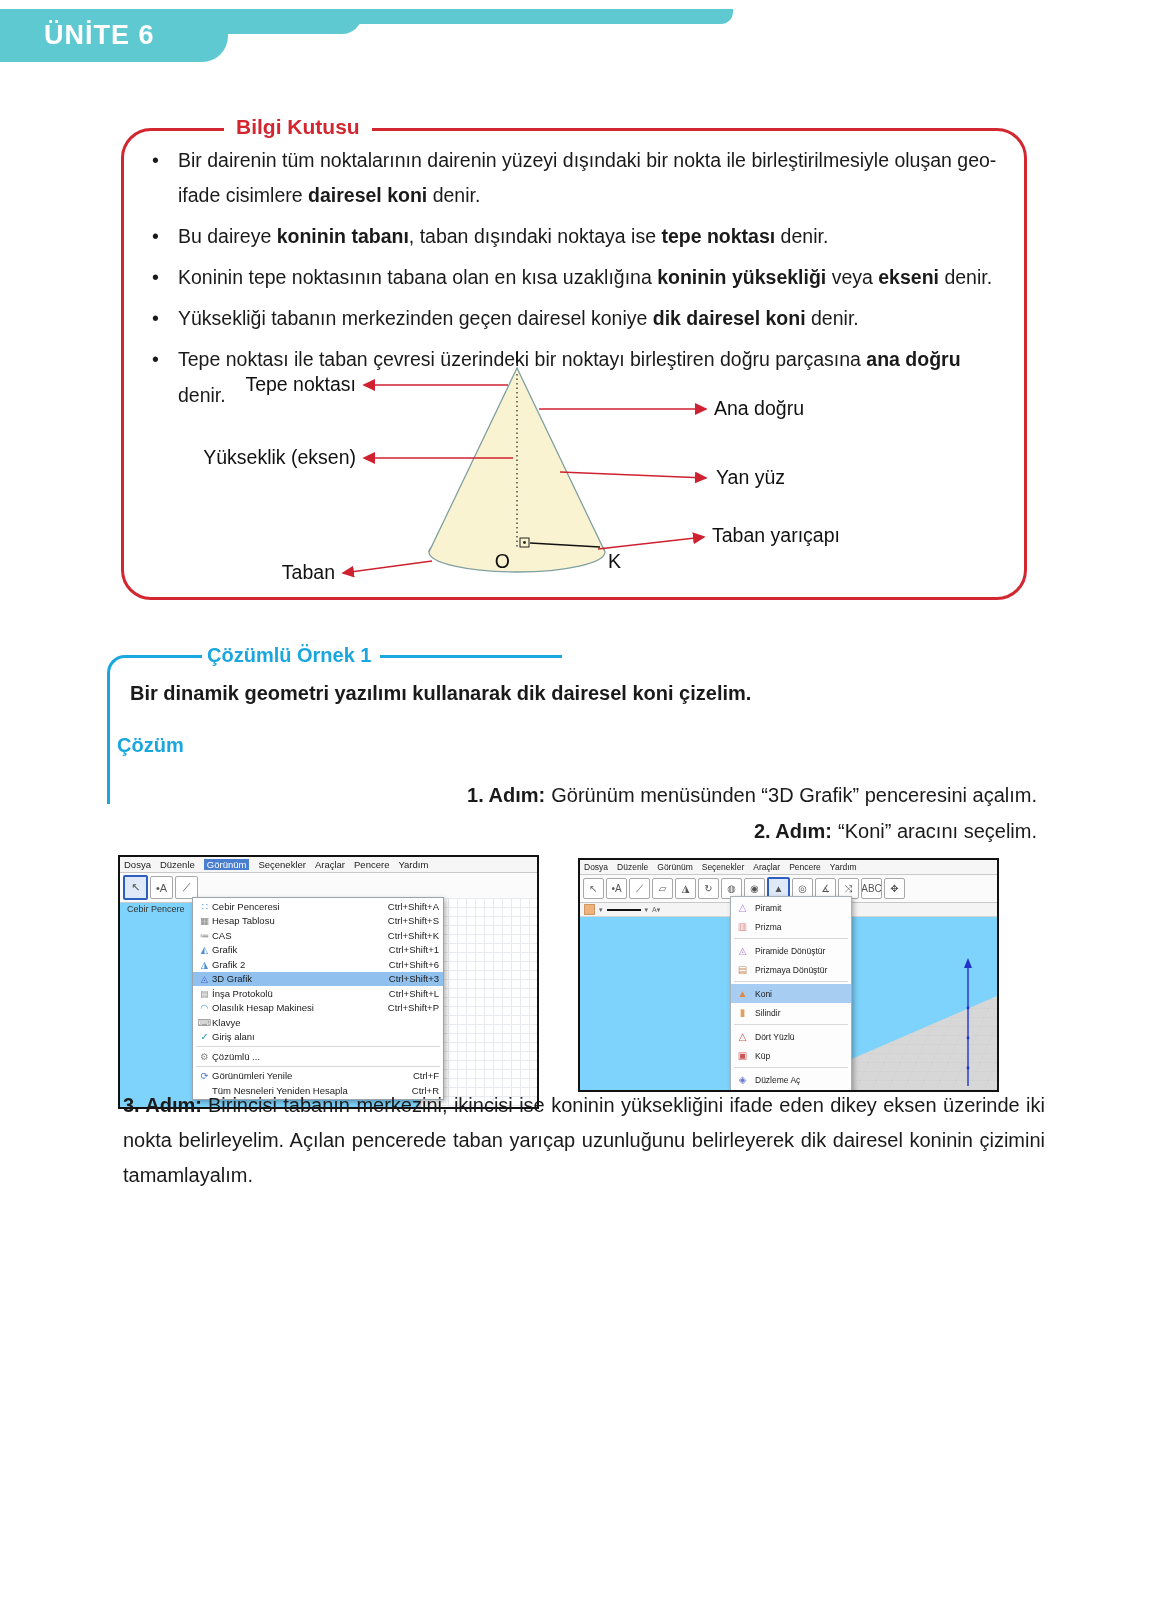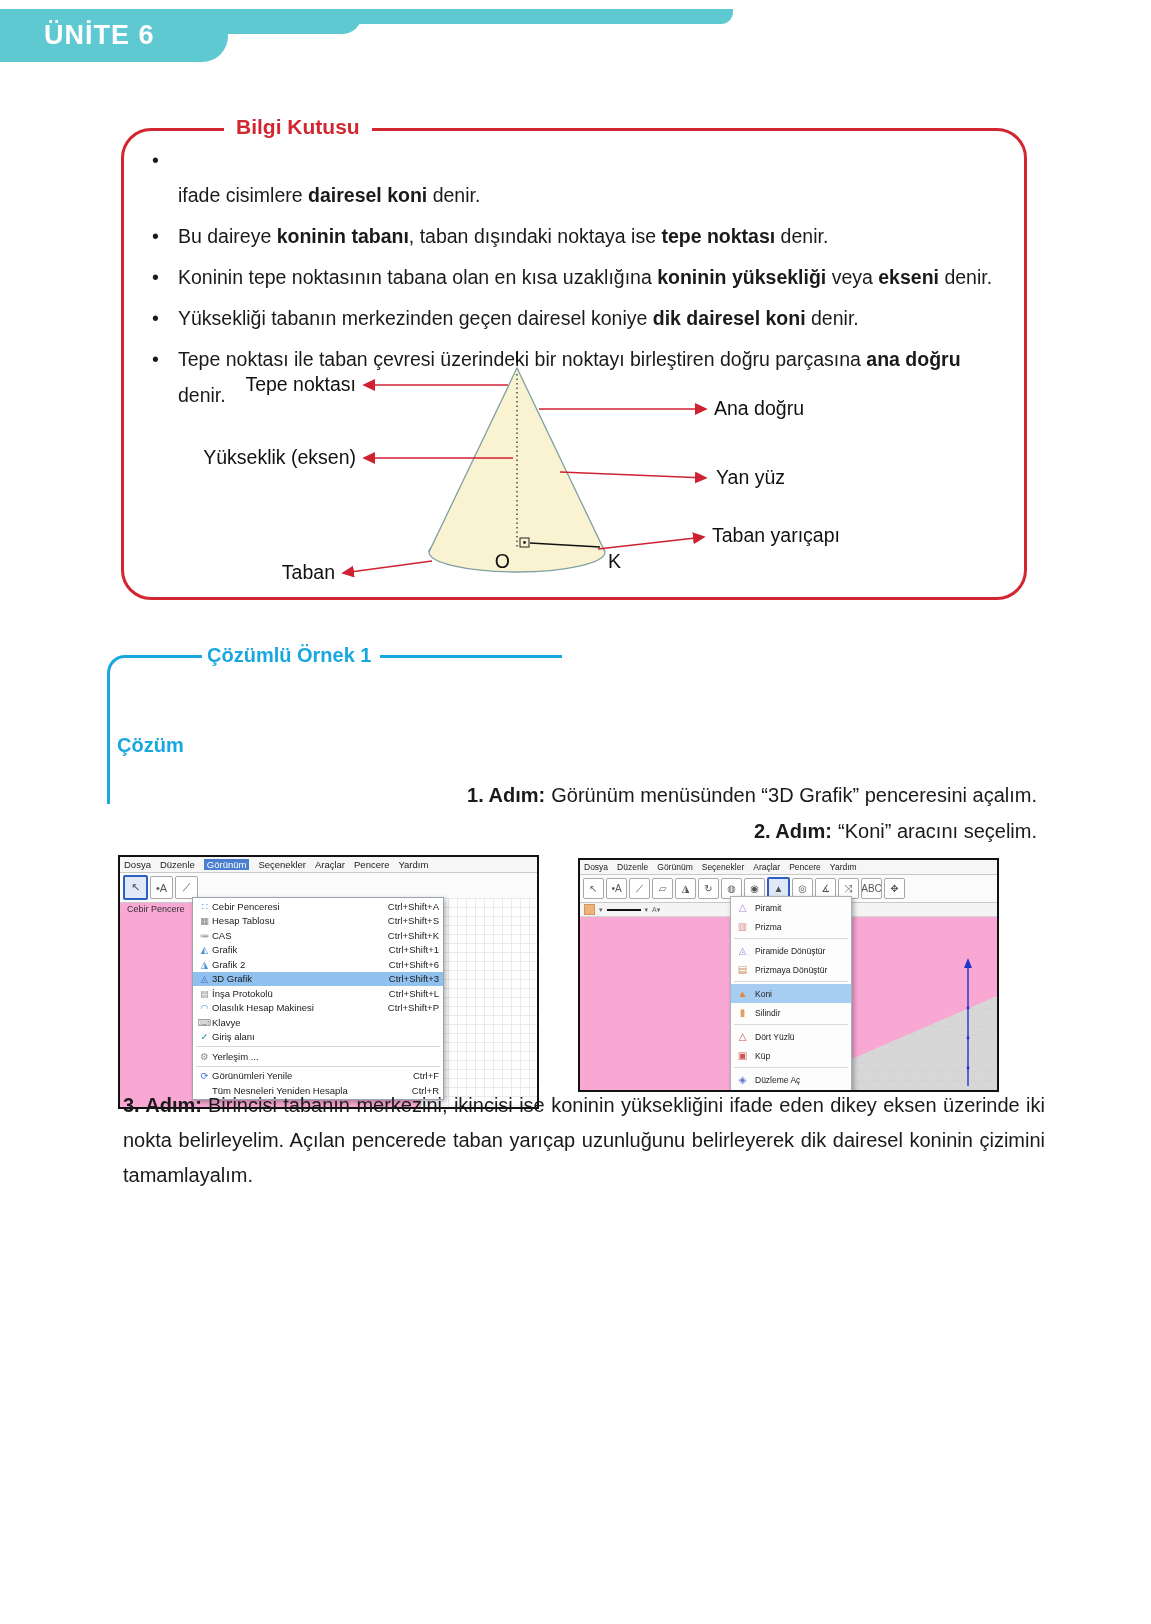--- a/index.html
+++ b/index.html
@@ -20,21 +20,21 @@
   
   .ex-corner{position:absolute;left:107px;top:655px;width:92px;height:146px;border-left:3px solid var(--cyan);border-top:3px solid var(--cyan);border-top-left-radius:18px;}
   .ex-title{position:absolute;left:207px;top:644px;color:var(--cyan);font-size:20px;font-weight:bold;}
   .ex-line{position:absolute;left:380px;top:655px;width:182px;height:3px;background:var(--cyan);}
   .ex-statement{position:absolute;left:130px;top:682px;font-size:20px;font-weight:bold;}
   .ex-solution{position:absolute;left:117px;top:734px;color:var(--cyan);font-size:20px;font-weight:bold;}
   .step{position:absolute;left:115px;margin:0;font-size:20px;line-height:1.75;width:922px;text-align:right;}
   .step b{margin-right:6px;}
   .just{text-align:justify;}
   
-  .shot{position:absolute;background:#f9a8d4;border:2px solid #111;overflow:hidden;}
+  .shot{position:absolute;background:#7dd3fc;border:2px solid #111;overflow:hidden;}
   .mbar{display:flex;gap:9px;align-items:center;padding:1px 4px;border-bottom:1px solid #c9c9c9;background:#f6f6f6;}
   .mi{color:#222;}
   .mi.hl{background:#4a7fd0;color:#fff;padding:0 3px;}
   .tbar{display:flex;gap:2px;align-items:center;padding:2px 3px;border-bottom:1px solid #c9c9c9;background:#fbfbfb;}
   .tb{display:inline-flex;align-items:center;justify-content:center;border:1px solid #a8a8a8;border-radius:2px;background:#fff;color:#555;overflow:hidden;}
   .tb.sel{border:2px solid #2d5fc0;background:#dfe9f8;}
   .sbar{display:flex;gap:4px;align-items:center;padding:1px 4px;border-bottom:1px solid #d5d5d5;background:#f4f4f4;}
   .swatch{display:inline-block;border:1px solid #c96;background:#f0b27a;}
   .sline{display:inline-block;background:#111;}
   .msep{height:1px;background:#d8d8d8;margin:2px 3px;}
@@ -86,21 +86,21 @@
   <div class="hb2"></div>
   <div class="hdr-tab">
     <span>ÜNİTE 6</span>
   </div>
 
   <div class="info-box">
     <div class="info-title">Bilgi Kutusu</div>
     <div class="bullets">
         <div class="bullet">
           <span class="dot">•</span>
-          <span class="btx"><br><span>ifade cisimlere </span><b>dairesel koni</b><span> denir.</span></span>
+          <span class="btx"><span>Bir dairenin tüm noktalarının dairenin yüzeyi dışındaki bir nokta ile birleştirilmesiyle oluşan geo-</span><br><span>ifade cisimlere </span><b>dairesel koni</b><span> denir.</span></span>
         </div>
         <div class="bullet">
           <span class="dot">•</span>
           <span class="btx"><span>Bu daireye </span><b>koninin tabanı</b><span>, taban dışındaki noktaya ise </span><b>tepe noktası</b><span> denir.</span></span>
         </div>
         <div class="bullet">
           <span class="dot">•</span>
           <span class="btx"><span>Koninin tepe noktasının tabana olan en kısa uzaklığına </span><b>koninin yüksekliği</b><span> veya </span><b>ekseni</b><span> denir.</span></span>
         </div>
         <div class="bullet">
@@ -145,20 +145,21 @@
       <text x="185" y="227" text-anchor="end">Taban</text>
       <text x="564" y="63" text-anchor="start">Ana doğru</text>
       <text x="566" y="132" text-anchor="start">Yan yüz</text>
       <text x="562" y="190" text-anchor="start">Taban yarıçapı</text>
     </g>
   </svg>
 
   <div class="ex-corner"></div>
   <div class="ex-title">Çözümlü Örnek 1</div>
   <div class="ex-line"></div>
+  <div class="ex-statement">Bir dinamik geometri yazılımı kullanarak dik dairesel koni çizelim.</div>
   <div class="ex-solution">Çözüm</div>
 
   <p class="step" style="top:778px;">
     <b>1. Adım:</b><span>Görünüm menüsünden “3D Grafik” penceresini açalım.</span>
   </p>
   <p class="step" style="top:814px;">
     <b>2. Adım:</b><span>“Koni” aracını seçelim.</span>
   </p>
 
   <div class="shot shot1" style="left:118px;top:855px;width:417px;height:250px;">
@@ -225,21 +226,21 @@
           <span class="vsc"></span>
         </div>
         <div class="vrow">
           <span class="vic" style="color: rgb(34, 153, 170);">✓</span>
           <span>Giriş alanı</span>
           <span class="vsc"></span>
         </div>
         <div class="msep"></div>
         <div class="vrow">
           <span class="vic" style="color: rgb(136, 136, 136);">⚙</span>
-          <span>Yerleşim ...</span>
+          <span>Çözümlü ...</span>
           <span class="vsc"></span>
         </div>
         <div class="msep"></div>
         <div class="vrow">
           <span class="vic" style="color: rgb(68, 119, 204);">⟳</span>
           <span>Görünümleri Yenile</span>
           <span class="vsc">Ctrl+F</span>
         </div>
         <div class="vrow">
           <span class="vic" style="color: rgb(136, 136, 136);"></span>

